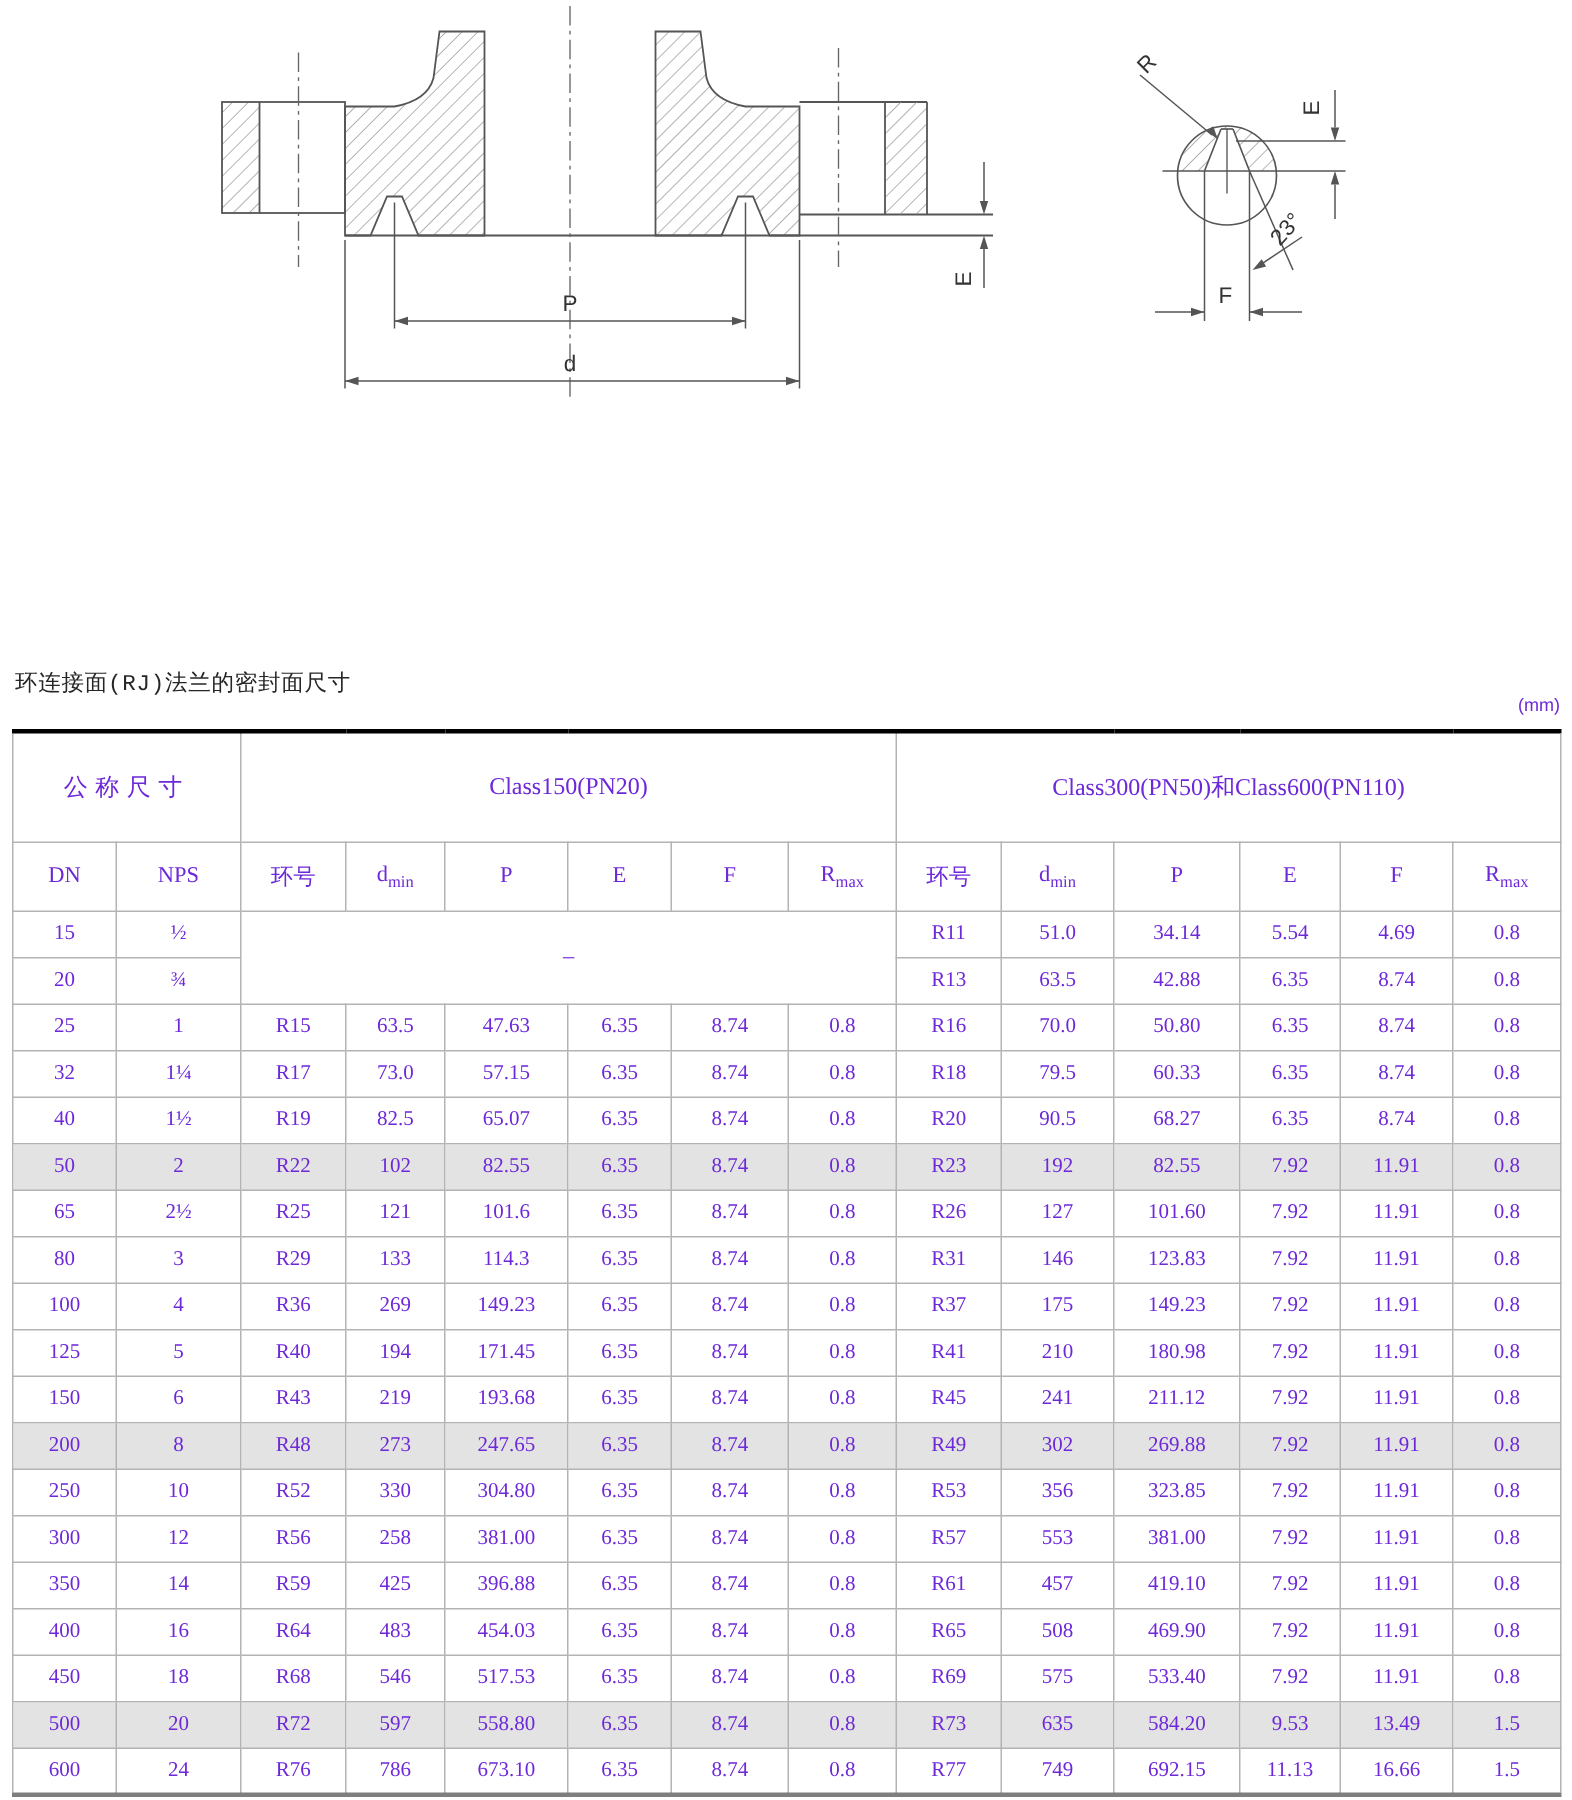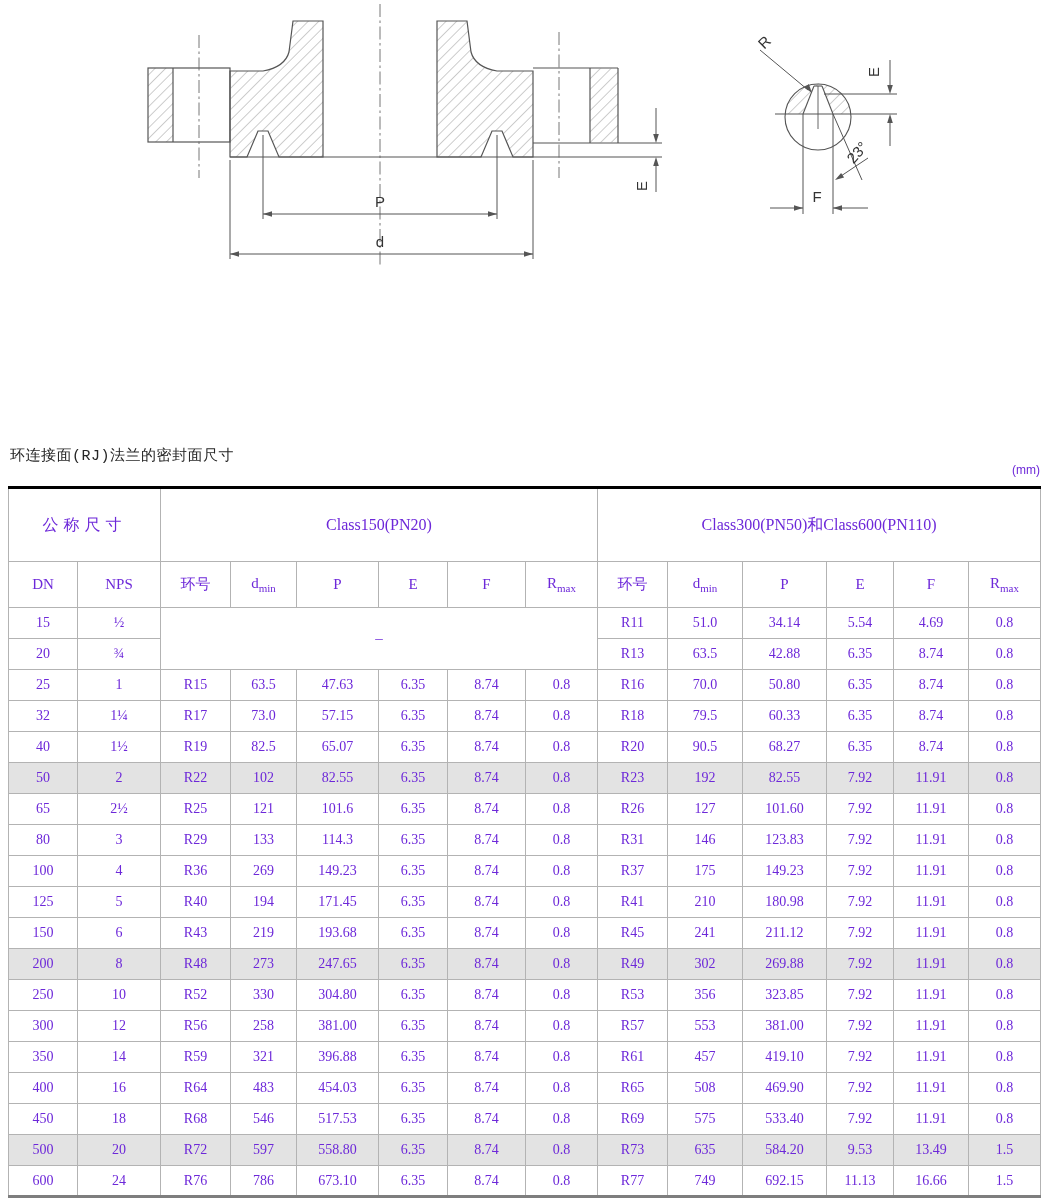--- a/index.html
+++ b/index.html
@@ -396,21 +396,21 @@
           <td>553</td>
           <td>381.00</td>
           <td>7.92</td>
           <td>11.91</td>
           <td>0.8</td>
         </tr>
         <tr>
           <td>350</td>
           <td>14</td>
           <td>R59</td>
-          <td>321</td>
+          <td>425</td>
           <td>396.88</td>
           <td>6.35</td>
           <td>8.74</td>
           <td>0.8</td>
           <td>R61</td>
           <td>457</td>
           <td>419.10</td>
           <td>7.92</td>
           <td>11.91</td>
           <td>0.8</td>

